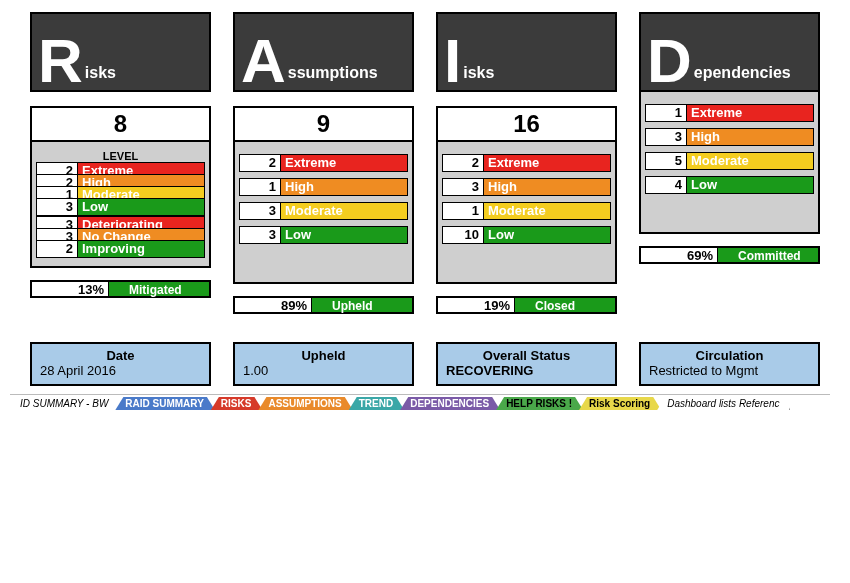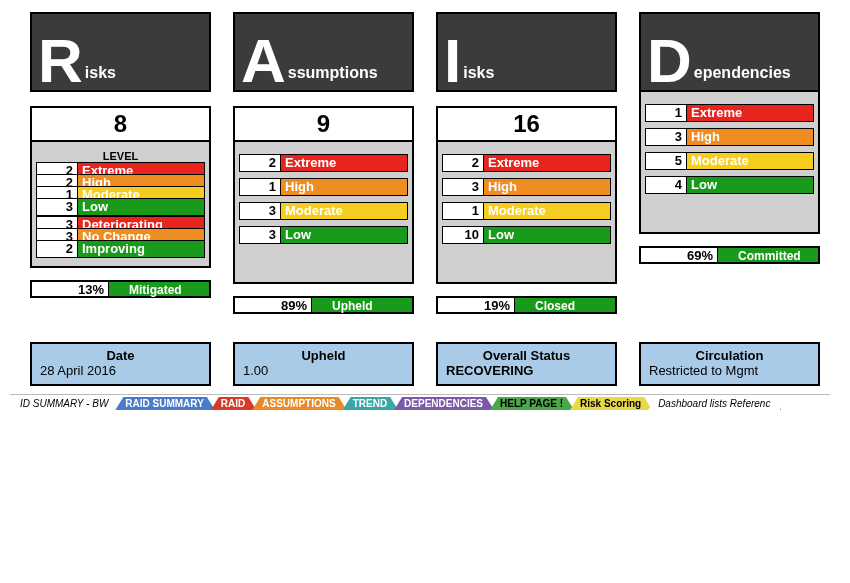--- a/index.html
+++ b/index.html
@@ -344,20 +344,20 @@
   </div>
   <div class="info-box">
     <div class="info-label">Circulation</div>
     <div class="info-value">Restricted to Mgmt</div>
   </div>
 </div>
 
 <div class="tabs">
   <div class="tab plain">ID SUMMARY - BW</div>
   <div class="tab t-blue">RAID SUMMARY</div>
-  <div class="tab t-red">RAID</div>
+  <div class="tab t-red">RISKS</div>
   <div class="tab t-orange">ASSUMPTIONS</div>
   <div class="tab t-teal">TREND</div>
   <div class="tab t-purple">DEPENDENCIES</div>
-  <div class="tab t-green">HELP PAGE !</div>
+  <div class="tab t-green">HELP RISKS !</div>
   <div class="tab t-yellow">Risk Scoring</div>
   <div class="tab plain">Dashboard lists Referenc</div>
 </div>
 
 </body></html>

